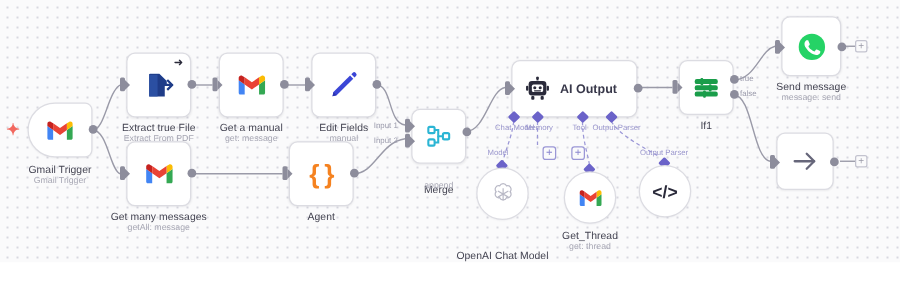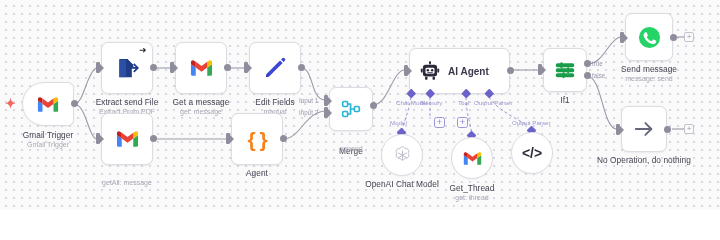--- a/index.html
+++ b/index.html
@@ -60,21 +60,21 @@
     position: absolute;
     left: 50%;
     transform: translateX(-50%);
     text-align: center;
     white-space: nowrap;
     color: #a7a7b4;
     font-size: 7px;
     line-height: 9px;
     font-weight: 400;
   }
-  .nlabel.wrap, .nsub.wrap { white-space: normal; width: 92px; }
+  .nlabel.wrap, .nsub.wrap { white-space: normal; width: 92px; margin-top: 20px; }
 
   
   .port-in {
     position: absolute;
     width: 3.5px; height: 11px;
     background: #8d8d9c;
     border-radius: 1.2px;
   }
   .port-in::after {
     content: "";
@@ -245,37 +245,37 @@
         <path d="M3.5 2.2h8.2l6.3 6.3v3.0h-2.4V9.3H9.6V3.1H3.5z" fill="#1f3c88"></path>
         <path d="M3.5 3h7v6h6v12h-13z" fill="#1f3c88"></path>
         <path d="M11 10.5h9.5l-2.6-2.6 1.3-1.3 4.8 4.8-4.8 4.8-1.3-1.3 2.6-2.6H11z" fill="#1f3c88"></path>
         <rect x="3.5" y="3" width="7" height="18" fill="#2b4fa2"></rect>
       </svg>
     </span>
   </div>
   <div class="port-in" style="left:96px; top:62px;"></div>
   <div class="port-out" style="left:150px; top:64px;"></div>
   <span style="position:absolute;left:139px;top:46px;color:#2a2a3a;font-size:9px;line-height:9px;">➜</span>
-  <div class="nlabel" style="left:127px; top:97px;">Extract send File</div>
+  <div class="nlabel" style="left:127px; top:97px;">Extract true File</div>
   <div class="nsub" style="left:127px; top:107px;">Extract From PDF</div>
 
   <div class="node" style="left:175px; top:42px; width:52px; height:52px;">
     <span>
       <svg width="23" height="18" viewBox="0 0 24 18">
         <path d="M2 17h4V8.5L1 5v10.5C1 16.3 1.6 17 2 17z" fill="#4285f4"></path>
         <path d="M18 17h4c.4 0 1-.7 1-1.5V5l-5 3.5V17z" fill="#34a853"></path>
         <path d="M18 2.5V8.5L23 5V3c0-1.6-1.8-2.5-3.1-1.6L18 2.5z" fill="#fbbc04"></path>
         <path d="M6 8.5V2.5L4.1 1.4C2.8.5 1 1.4 1 3v2l5 3.5z" fill="#c5221f"></path>
         <path d="M6 8.5L12 12.8 18 8.5V2.5L12 6.8 6 2.5v6z" fill="#ea4335"></path>
       </svg>
     </span>
   </div>
   <div class="port-in" style="left:170px; top:62px;"></div>
   <div class="port-out" style="left:224px; top:64px;"></div>
-  <div class="nlabel" style="left:201px; top:97px;">Get a message</div>
+  <div class="nlabel" style="left:201px; top:97px;">Get a manual</div>
   <div class="nsub" style="left:201px; top:107px;">get: message</div>
 
   <div class="node" style="left:249px; top:42px; width:52px; height:52px;">
     <span>
       <svg width="22" height="22" viewBox="0 0 24 24">
         <path d="M3 18.2L2.2 21.8 5.8 21 20.3 6.5 17.5 3.7z" fill="#3b46d6"></path>
         <path d="M18.6 2.6l2.8 2.8 1.3-1.3a1.7 1.7 0 0 0 0-2.4l-.4-.4a1.7 1.7 0 0 0-2.4 0z" fill="#3b46d6"></path>
         <path d="M2.2 21.8L3 18.2l2.8 2.8z" fill="#2b34b0"></path>
       </svg>
     </span>
@@ -291,20 +291,21 @@
         <path d="M2 17h4V8.5L1 5v10.5C1 16.3 1.6 17 2 17z" fill="#4285f4"></path>
         <path d="M18 17h4c.4 0 1-.7 1-1.5V5l-5 3.5V17z" fill="#34a853"></path>
         <path d="M18 2.5V8.5L23 5V3c0-1.6-1.8-2.5-3.1-1.6L18 2.5z" fill="#fbbc04"></path>
         <path d="M6 8.5V2.5L4.1 1.4C2.8.5 1 1.4 1 3v2l5 3.5z" fill="#c5221f"></path>
         <path d="M6 8.5L12 12.8 18 8.5V2.5L12 6.8 6 2.5v6z" fill="#ea4335"></path>
       </svg>
     </span>
   </div>
   <div class="port-in" style="left:96px; top:133px;"></div>
   <div class="port-out" style="left:150px; top:135px;"></div>
+  <div class="nlabel" style="left:127px; top:168px;">Get many messages</div>
   <div class="nsub" style="left:127px; top:178px;">getAll: message</div>
 
   <div class="node" style="left:231px; top:113px; width:52px; height:52px;">
     <span style="color:#f58220;font-size:21px;line-height:21px;font-weight:700;letter-spacing:-1px;font-family:'Liberation Sans',sans-serif;">{&nbsp;}</span>
   </div>
   <div class="port-in" style="left:226px; top:133px;"></div>
   <div class="port-out" style="left:280px; top:135px;"></div>
   <div class="nlabel" style="left:257px; top:168px;">Agent</div>
 
   <div class="node" style="left:329px; top:87px; width:44px; height:44px;">
@@ -335,21 +336,21 @@
         <rect x="1" y="9" width="2.2" height="5" rx="1"></rect>
         <rect x="20.8" y="9" width="2.2" height="5" rx="1"></rect>
         <rect x="6.6" y="8" width="10.8" height="7.2" rx="1.6" fill="#ffffff"></rect>
         <circle cx="9.4" cy="11" r="1.5" fill="#2a2a3a"></circle>
         <circle cx="14.6" cy="11" r="1.5" fill="#2a2a3a"></circle>
         <rect x="8.6" y="13.4" width="6.8" height="1.2" rx="0.6" fill="#2a2a3a"></rect>
         <rect x="6" y="19" width="3" height="3.6" rx="1"></rect>
         <rect x="15" y="19" width="3" height="3.6" rx="1"></rect>
       </svg>
     </span>
-    <span class="agentname" style="left:38px; top:17px;">AI Agent</span>
+    <span class="agentname" style="left:38px; top:17px;">AI Output</span>
   </div>
   <div class="port-in" style="left:404px; top:65px;"></div>
   <div class="port-out" style="left:507px; top:67px;"></div>
 
   <div class="aiport" style="left:408px; top:90px;"></div>
   <div class="aiplabel" style="left:396px; top:99px;">Chat Model</div>
 
   <div class="aiport" style="left:427px; top:90px;"></div>
   <div class="aiplabel" style="left:420px; top:99px;">Memory</div>
 
@@ -432,15 +433,14 @@
     <span>
       <svg width="22" height="22" viewBox="0 0 24 24" fill="none" stroke="#66667a" stroke-width="2" stroke-linecap="round" stroke-linejoin="round">
         <path d="M3 12h17"></path>
           <path d="M13.5 5.5L20 12l-6.5 6.5"></path>
       </svg>
     </span>
   </div>
   <div class="port-in" style="left:616px; top:124px;"></div>
   <div class="port-out" style="left:664px; top:126px;"></div>
   <div class="endplus" style="left:684px; top:124px;"><span>+</span></div>
-  <div class="nlabel" style="left:644px; top:155px;">No Operation, do nothing</div>
 
 </div>
 
 </body></html>

